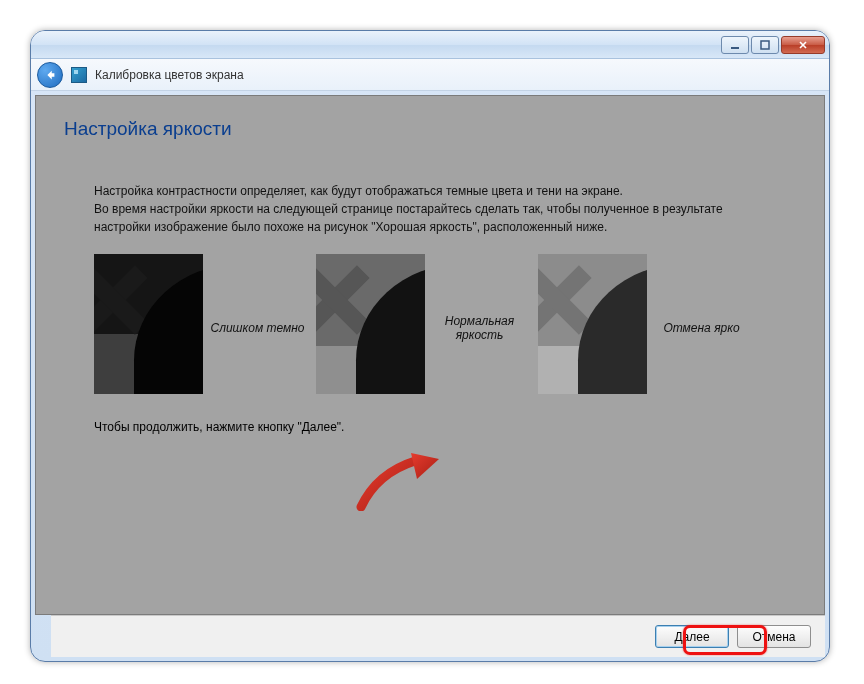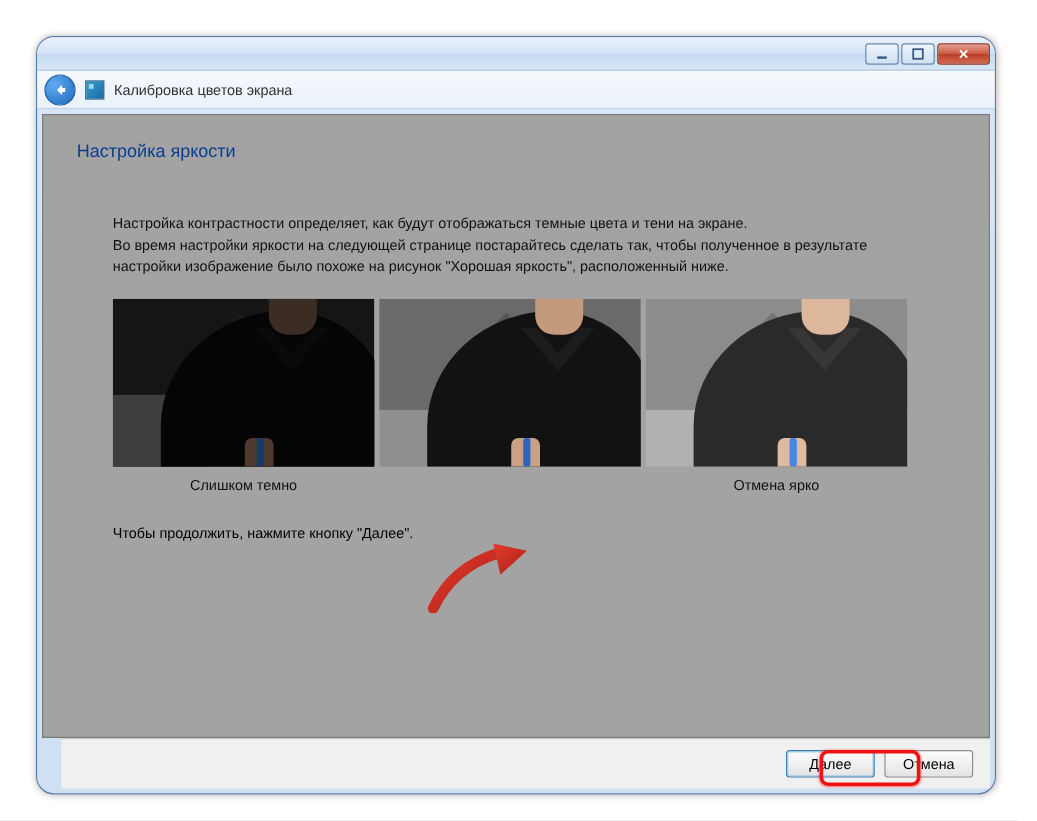--- a/index.html
+++ b/index.html
@@ -77,39 +77,39 @@
   .content {
     margin: 4px;
     background: #a3a3a3;
     height: 520px;
     border: 1px solid #7b7b7b;
     position: relative;
     padding: 22px 28px 12px 28px;
   }
   .heading {
     color: #0a3e8f;
-    font-size: 15px;
+    font-size: 19px;
     margin-bottom: 42px;
   }
   .body-text {
     color: #111;
     font-size: 12px;
     line-height: 1.5;
     margin-left: 30px;
     margin-right: 30px;
   }
   .thumbs {
     display: flex;
     gap: 4px;
     margin: 18px 30px 6px 30px;
     justify-content: flex-start;
   }
   .thumb {
     width: 218px;
-    display: flex; flex-direction: column; align-items: center;
+    display: flex; flex-direction: row; align-items: center; font-style: italic;
   }
   .thumb-img {
     width: 218px; height: 140px;
     position: relative;
     overflow: hidden;
     border: none;
   }
   
   .bg-wall { position:absolute; inset:0; }
   .bg-x {
@@ -272,20 +272,21 @@
       <div class="thumb">
         <div class="thumb-img good">
           <div class="bg-wall"></div>
             <div class="bg-x"></div>
           <div class="suit"></div>
             <div class="neck"></div>
             <div class="collar"></div>
           <div class="hand"></div>
             <div class="pen"></div>
         </div>
+        <div class="thumb-label">Нормальная яркость</div>
       </div>
       <div class="thumb">
         <div class="thumb-img bright">
           <div class="bg-wall"></div>
             <div class="bg-x"></div>
           <div class="suit"></div>
             <div class="neck"></div>
             <div class="collar"></div>
           <div class="hand"></div>
             <div class="pen"></div>

